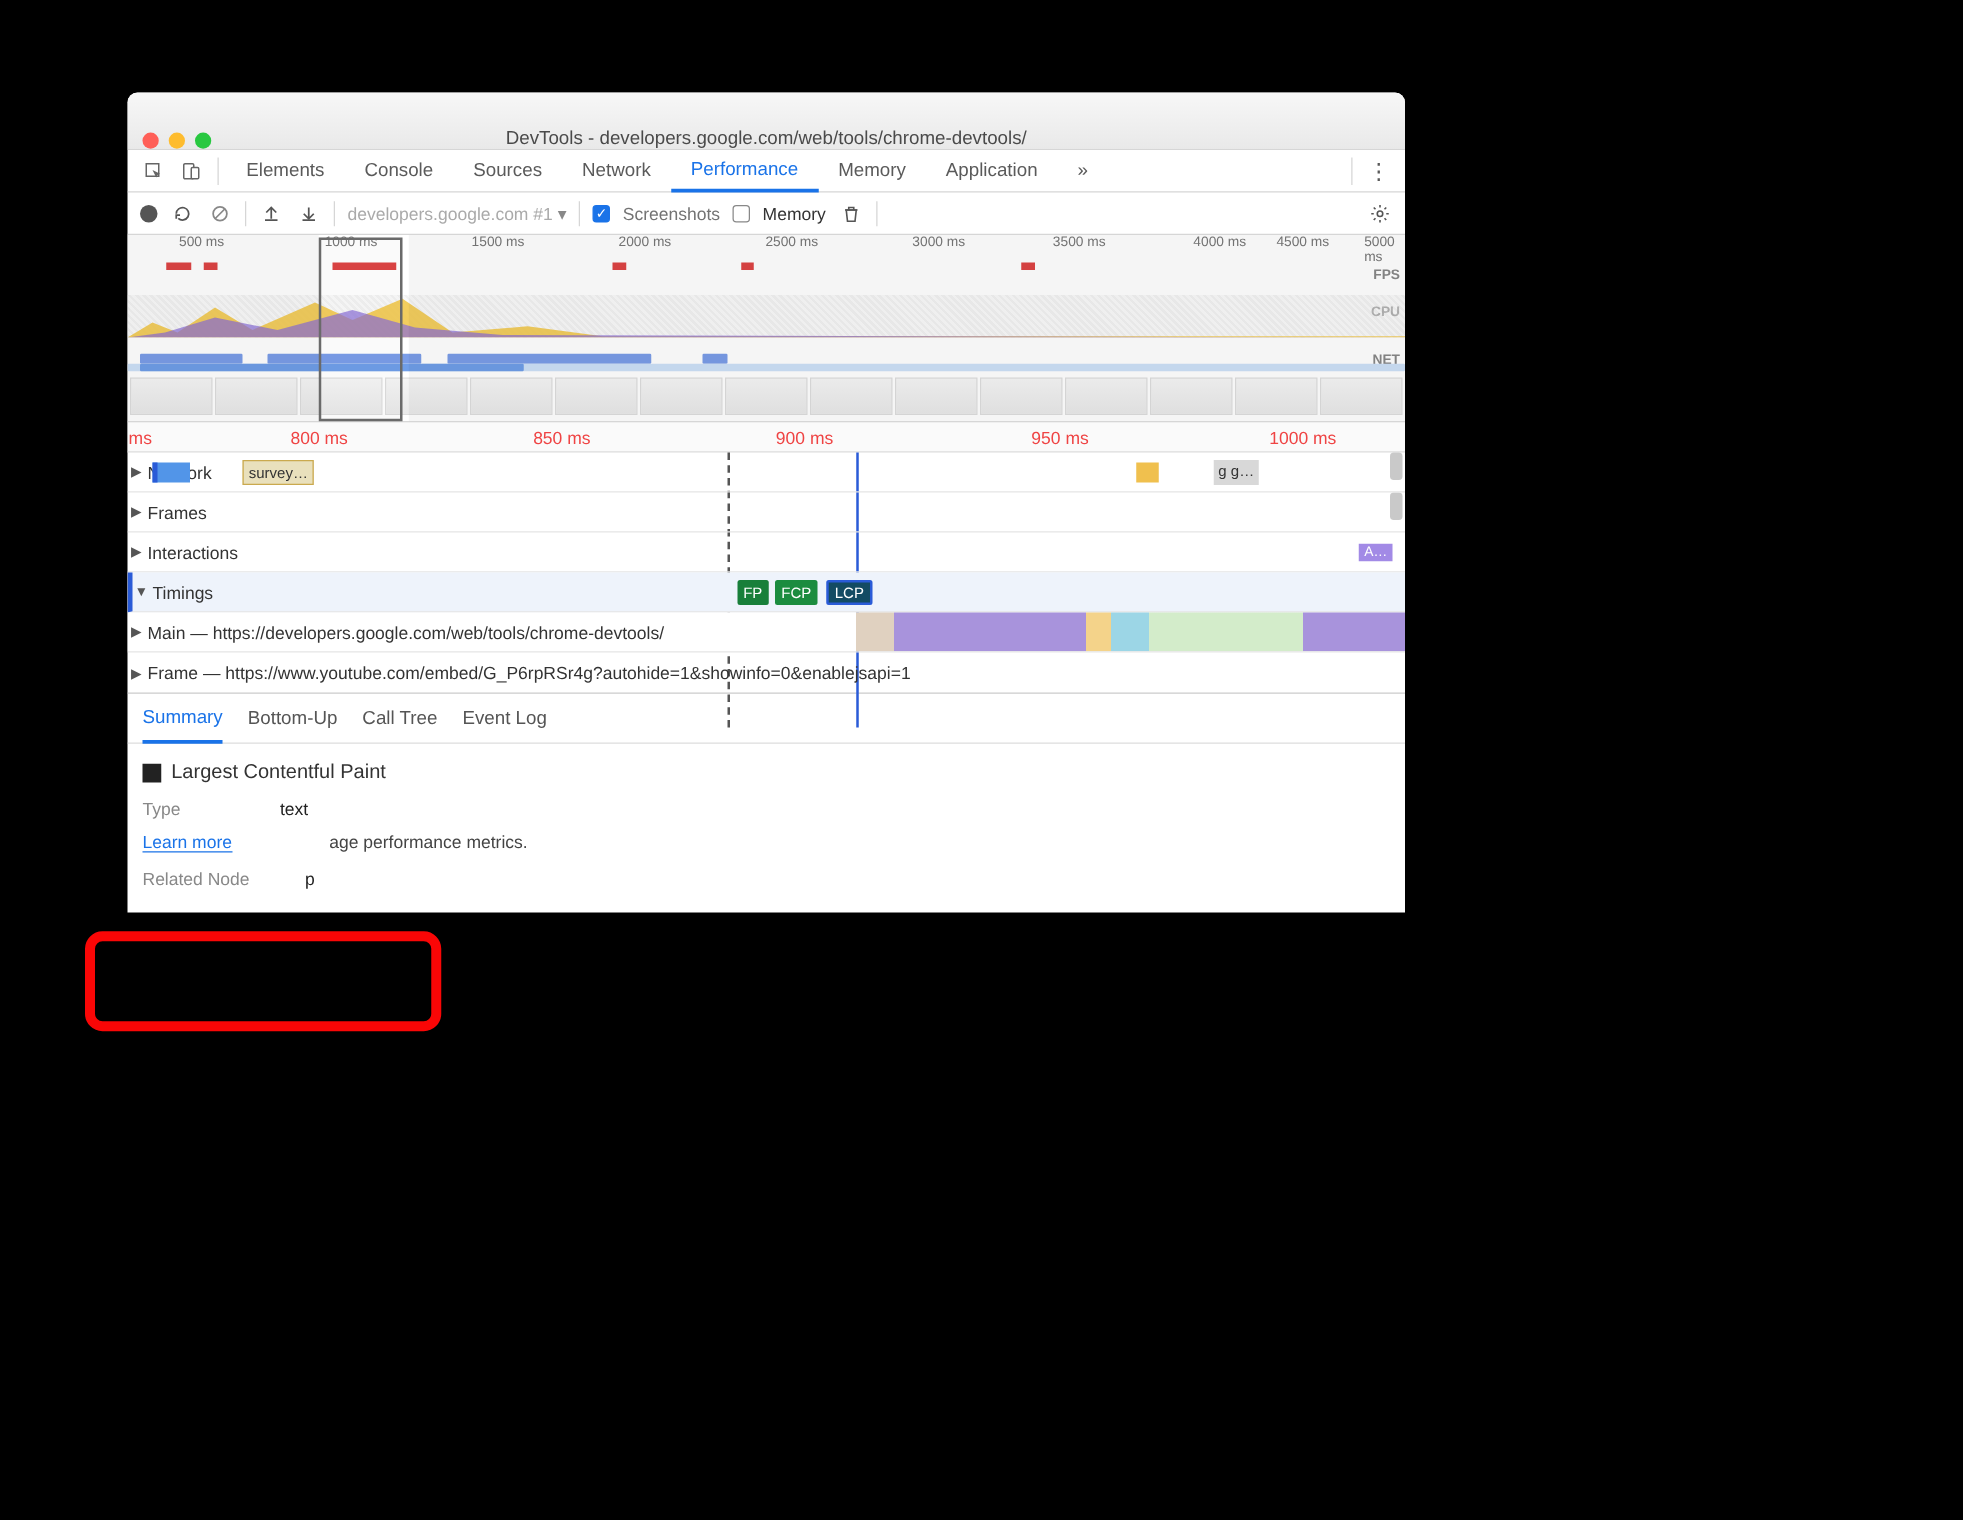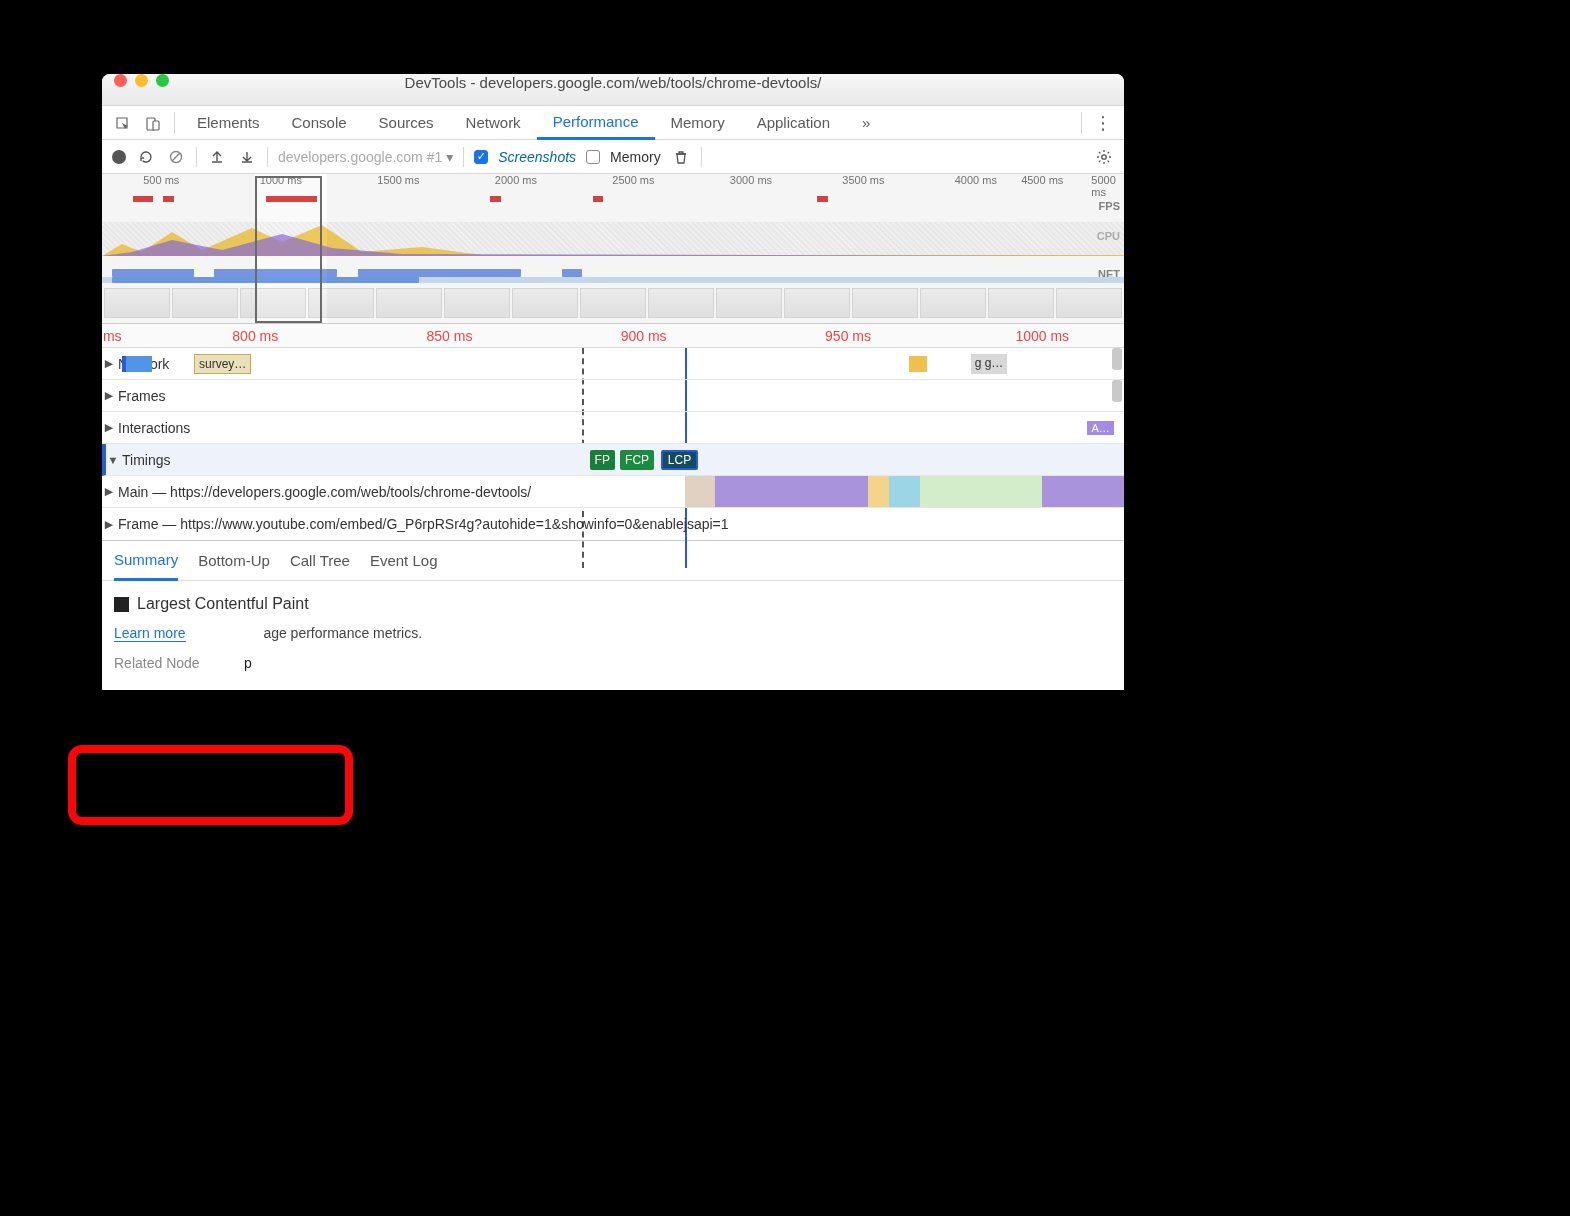--- a/index.html
+++ b/index.html
@@ -15,25 +15,25 @@
     left: 102px;
     top: 74px;
     width: 1022px;
     background: #fff;
     border-radius: 8px 8px 0 0;
     box-shadow: 0 20px 80px rgba(0,0,0,.6);
     overflow: hidden;
   }
   
   .titlebar {
-    height: 32px;
+    height: 46px;
     background: linear-gradient(#f7f7f7,#e9e9e9);
     border-bottom: 1px solid #d6d6d6;
     display: flex;
-    align-items: flex-start;
+    align-items: flex-end;
     position: relative;
   }
   .traffic { display: flex; gap: 8px; padding: 0 12px; }
   .tl { width: 13px; height: 13px; border-radius: 50%; }
   .tl.red{background:#ff5f57;}
   .tl.yel{background:#febc2e;}
   .tl.grn{background:#28c840;}
   .titlebar-title {
     position:absolute; left:0; right:0; text-align:center;
     color:#4a4a4a; font-size:15px;
@@ -194,21 +194,21 @@
           <path d="M3 13h10" stroke="#555" stroke-width="1.4"></path>
         </svg>
     </span>
     <span class="tsepv"></span>
     <span class="capture-select">
       <span>developers.google.com #1</span>
       <span style="color:#888;">▾</span>
     </span>
     <span class="tsepv"></span>
     <span class="chk on"></span>
-    <span style="color:#0369a1;font-style:italic;">Screenshots</span>
+    <span style="color:#737373;">Screenshots</span>
     <span class="chk"></span>
     <span style="color:#333;">Memory</span>
     <span class="icon">
       <svg class="mini" viewBox="0 0 16 16">
           <path d="M4 5h8l-1 9H5z" fill="none" stroke="#555" stroke-width="1.3"></path>
           <path d="M3 5h10M6 5V3h4v2" fill="none" stroke="#555" stroke-width="1.3"></path>
         </svg>
     </span>
     <span class="tsepv"></span>
     <span class="icon gear">
@@ -343,20 +343,24 @@
       <div class="btab active">Summary</div>
       <div class="btab">Bottom-Up</div>
       <div class="btab">Call Tree</div>
       <div class="btab">Event Log</div>
     </div>
     <div class="summary">
       <div class="hdr">
         <span class="sw"></span>
         <span>Largest Contentful Paint</span>
       </div>
+      <div class="row">
+        <span class="k">Type</span>
+        <span class="v">text</span>
+      </div>
       <div class="desc">
         <a class="link" href="#">Learn more</a>
         <span style="visibility:hidden;">xxxxxxxxxx</span>
         <span>age performance metrics.</span>
       </div>
       <div class="row">
         <span class="k" style="width:120px;">Related Node</span>
         <span class="v">p</span>
       </div>
     </div>

